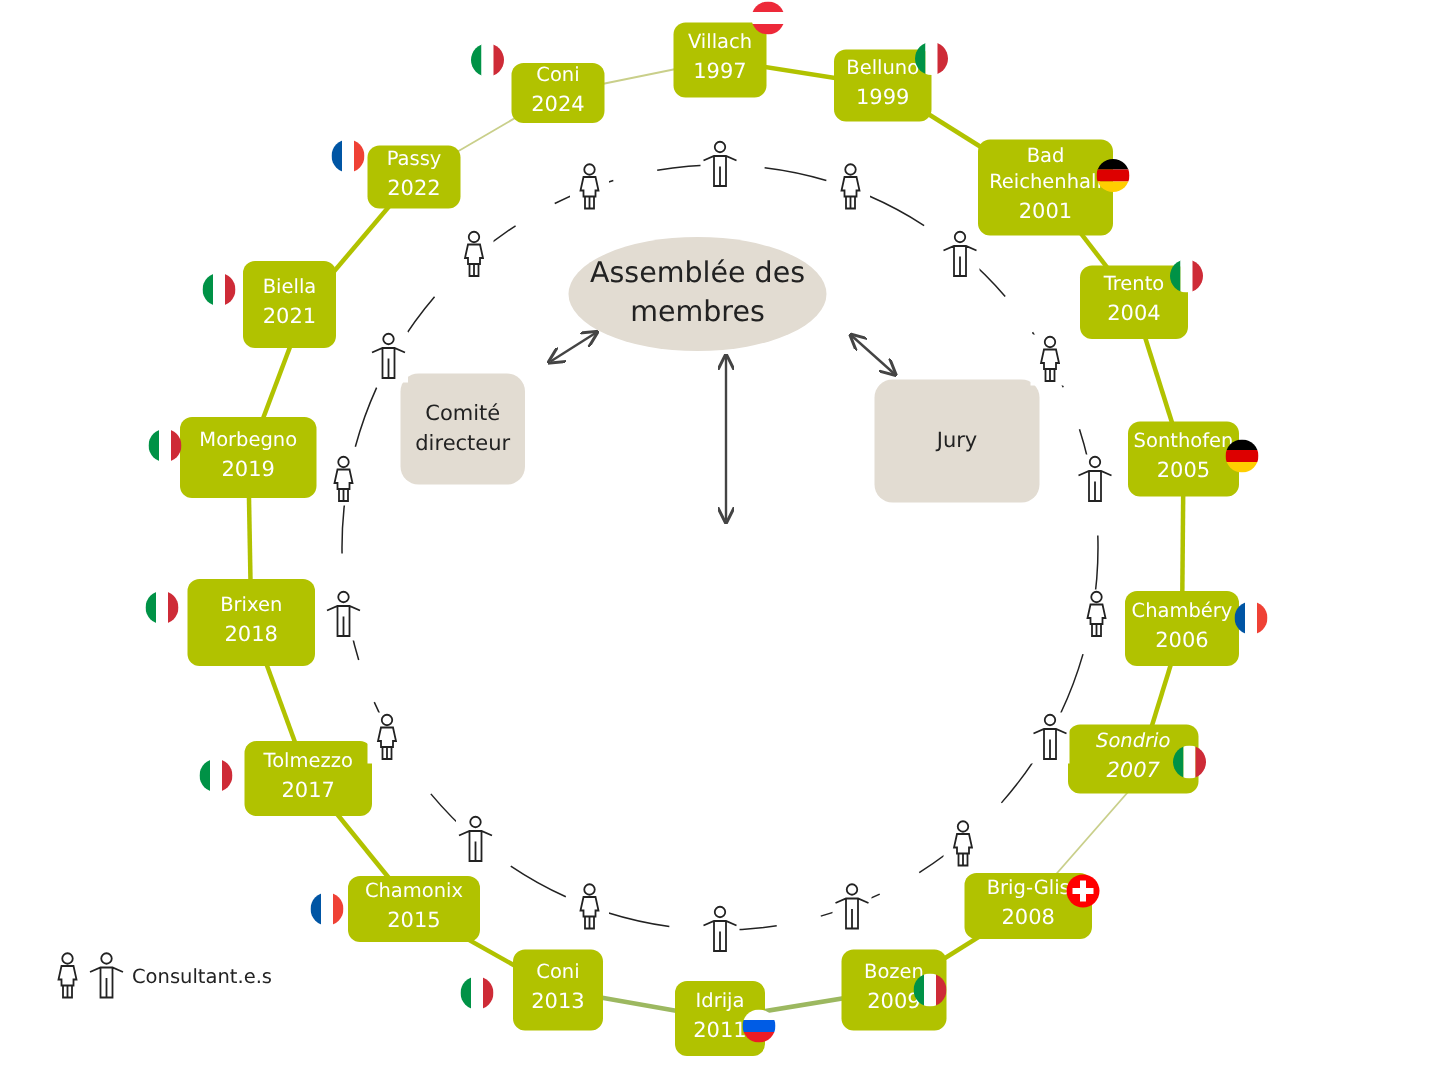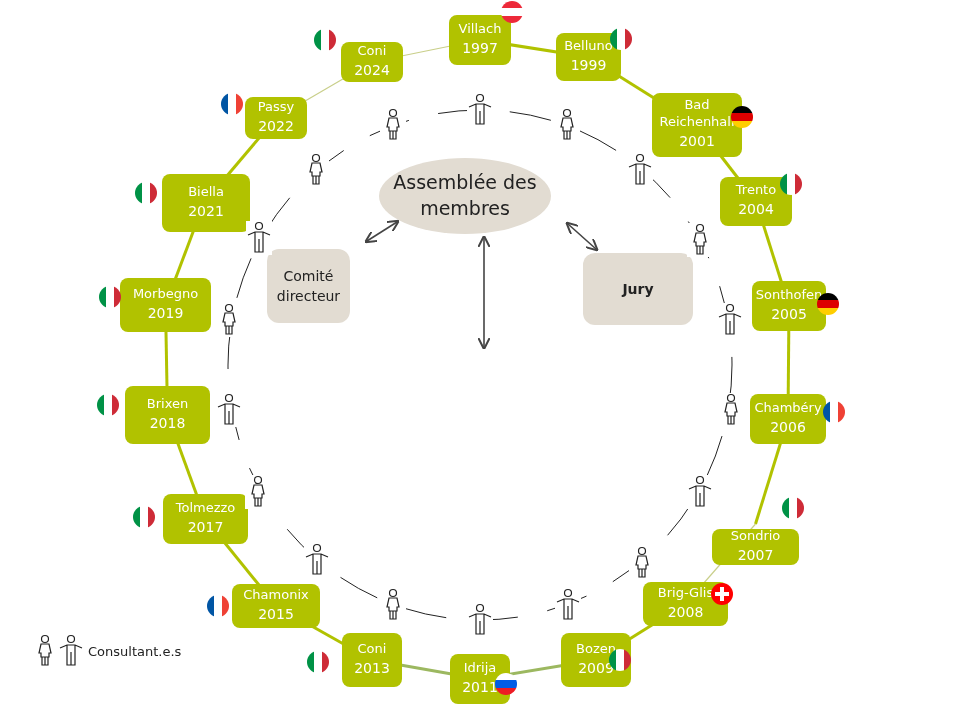--- a/index.html
+++ b/index.html
@@ -65,21 +65,21 @@
 
   <div class="grey-box" style="left:379px;top:158px;width:172px;height:76px;border-radius:50%;font-size:19px;line-height:1.35;">
     <span style="max-width:150px;">Assemblée des membres</span>
   </div>
 
   <div class="grey-box" style="left:267px;top:249px;width:83px;height:74px;font-size:14px;line-height:1.45;">
     <span>Comité</span>
     <span>directeur</span>
   </div>
 
-  <div class="grey-box" style="left:583px;top:253px;width:110px;height:72px;font-size:14px;font-weight:bold;">
+  <div class="grey-box" style="left:583px;top:253px;width:110px;height:82px;font-size:14px;">
     <span>Jury</span>
   </div>
 
 
   <div id="cities-layer">
       <div class="city" style="left: 449px; top: 15px; width: 62px; height: 50px;">
         <span style="max-width: 56px; line-height: 1.3;">Villach</span>
         <span class="year">1997</span>
       </div>
       <div class="flag" style="left: 501px; top: 1px; display: flex; flex-direction: column;">
@@ -125,21 +125,21 @@
       </div>
       <div class="city" style="left: 750px; top: 394px; width: 76px; height: 50px;">
         <span style="max-width: 70px; line-height: 1.3;">Chambéry</span>
         <span class="year">2006</span>
       </div>
       <div class="flag" style="left: 823px; top: 401px; display: flex; flex-direction: row;">
         <span style="flex: 1 1 0%; background: rgb(0, 85, 164);"></span>
         <span style="flex: 1 1 0%; background: rgb(255, 255, 255);"></span>
         <span style="flex: 1 1 0%; background: rgb(239, 65, 53);"></span>
       </div>
-      <div class="city" style="left: 712px; top: 529px; width: 87px; height: 36px;">
+      <div class="city" style="left: 712px; top: 483px; width: 87px; height: 46px; font-style: italic;">
         <span style="max-width: 81px; line-height: 1.3;">Sondrio</span>
         <span class="year">2007</span>
       </div>
       <div class="flag" style="left: 782px; top: 497px; display: flex; flex-direction: row;">
         <span style="flex: 1 1 0%; background: rgb(0, 146, 70);"></span>
         <span style="flex: 1 1 0%; background: rgb(255, 255, 255);"></span>
         <span style="flex: 1 1 0%; background: rgb(206, 43, 55);"></span>
       </div>
       <div class="city" style="left: 643px; top: 582px; width: 85px; height: 44px;">
         <span style="max-width: 79px; line-height: 1.3;">Brig-Glis</span>
@@ -205,21 +205,21 @@
       </div>
       <div class="city" style="left: 120px; top: 278px; width: 91px; height: 54px;">
         <span style="max-width: 85px; line-height: 1.3;">Morbegno</span>
         <span class="year">2019</span>
       </div>
       <div class="flag" style="left: 99px; top: 286px; display: flex; flex-direction: row;">
         <span style="flex: 1 1 0%; background: rgb(0, 146, 70);"></span>
         <span style="flex: 1 1 0%; background: rgb(255, 255, 255);"></span>
         <span style="flex: 1 1 0%; background: rgb(206, 43, 55);"></span>
       </div>
-      <div class="city" style="left: 162px; top: 174px; width: 88px; height: 58px;">
+      <div class="city" style="left: 162px; top: 174px; width: 62px; height: 58px;">
         <span style="max-width: 78px; line-height: 1.3;">Biella</span>
         <span class="year">2021</span>
       </div>
       <div class="flag" style="left: 135px; top: 182px; display: flex; flex-direction: row;">
         <span style="flex: 1 1 0%; background: rgb(0, 146, 70);"></span>
         <span style="flex: 1 1 0%; background: rgb(255, 255, 255);"></span>
         <span style="flex: 1 1 0%; background: rgb(206, 43, 55);"></span>
       </div>
       <div class="city" style="left: 245px; top: 97px; width: 62px; height: 42px;">
         <span style="max-width: 56px; line-height: 1.3;">Passy</span>

